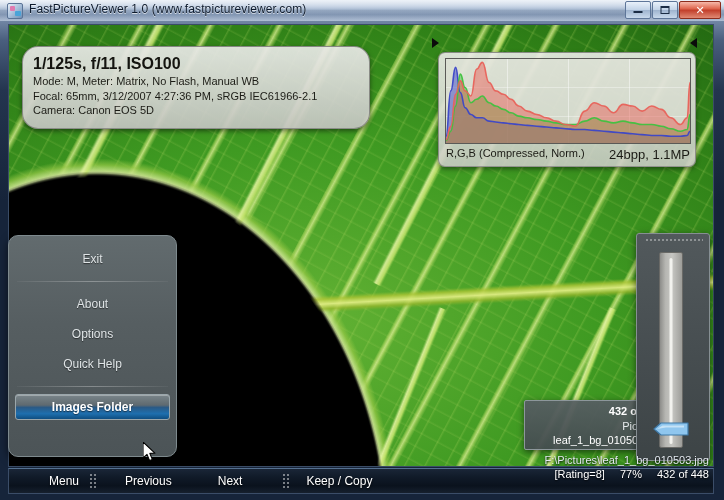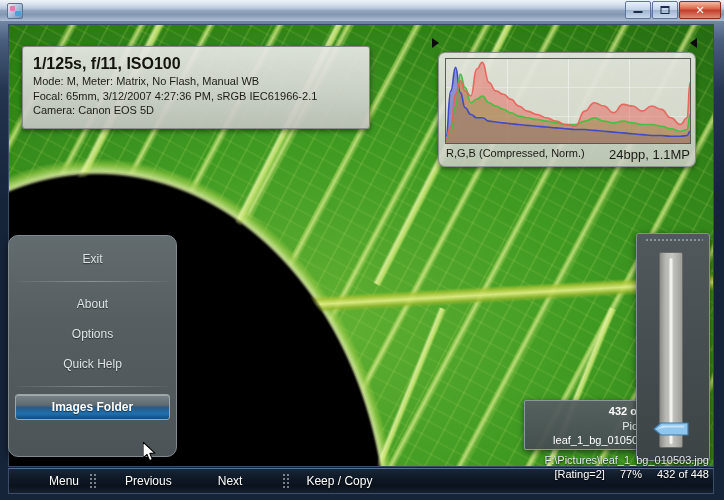--- a/index.html
+++ b/index.html
@@ -155,21 +155,21 @@
     background: radial-gradient(ellipse 500px 640px at 88px 520px, #000000 0%, #000000 57.4%, rgba(0,0,0,0) 58.4%);
     pointer-events: none;
   }
 
   
   .exif-panel {
     position: absolute; left: 22px; top: 46px;
     width: 348px; height: 83px;
     background: linear-gradient(180deg, rgba(232,232,230,0.93) 0%, rgba(214,214,211,0.92) 55%, rgba(196,196,193,0.92) 100%);
     border: 1px solid rgba(120,120,118,0.8);
-    border-radius: 3px;
+    border-radius: 16px;
     box-shadow: 0 2px 5px rgba(0,0,0,0.5);
     box-sizing: border-box;
     padding: 7px 10px;
   }
   .exif-line1 {
     font-size: 16px; font-weight: bold;
     color: #14140f;
     line-height: 20px;
     white-space: nowrap;
   }
@@ -376,20 +376,21 @@
   .status-line2 span { margin-left: 12px; }
 </style>
 </head>
 <body>
 
 <div id="app">
 
   <div class="titlebar">
     <div class="titlebar-inner"></div>
     <div class="app-icon"></div>
+    <div class="title-text">FastPictureViewer 1.0 (www.fastpictureviewer.com)</div>
     <div class="win-buttons">
       <div class="win-btn">
         <div class="min-glyph"></div>
       </div>
       <div class="win-btn">
         <div class="max-glyph"></div>
       </div>
       <div class="win-btn close">
         <div class="win-glyph">✕</div>
       </div>
@@ -481,20 +482,20 @@
       <div class="nav-item" style="padding-left:40px">Menu</div>
       <div class="nav-grip"></div>
       <div class="nav-item" style="padding-left:28px">Previous</div>
       <div class="nav-item" style="padding-left:36px">Next</div>
       <div class="nav-grip" style="margin-left:30px"></div>
       <div class="nav-item" style="padding-left:16px">Keep / Copy</div>
     </div>
     <div class="status-right">
       <div class="status-path">F:\Pictures\leaf_1_bg_010503.jpg</div>
       <div class="status-line2">
-        <span>[Rating=2]</span>
+        <span>[Rating=8]</span>
         <span>77%</span>
         <span>432 of 448</span>
       </div>
     </div>
   </div>
 
 </div>
 
 </body></html>

